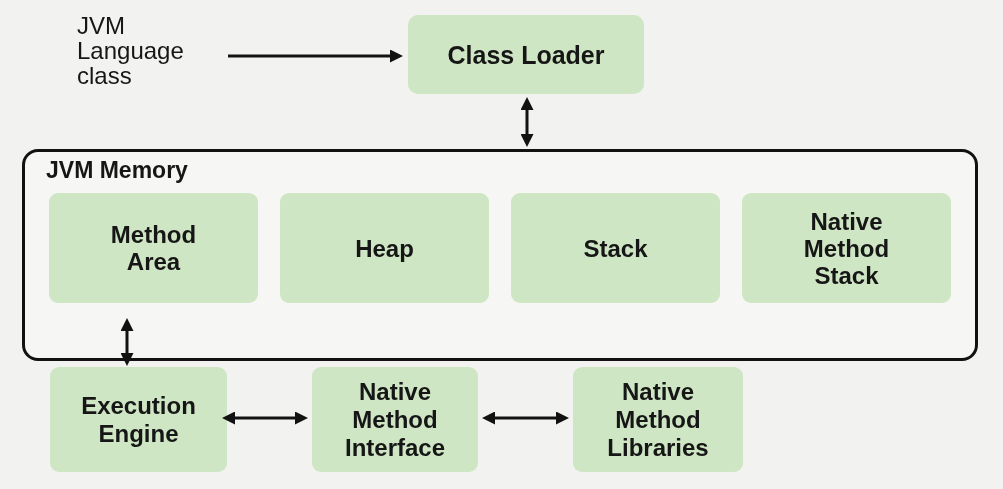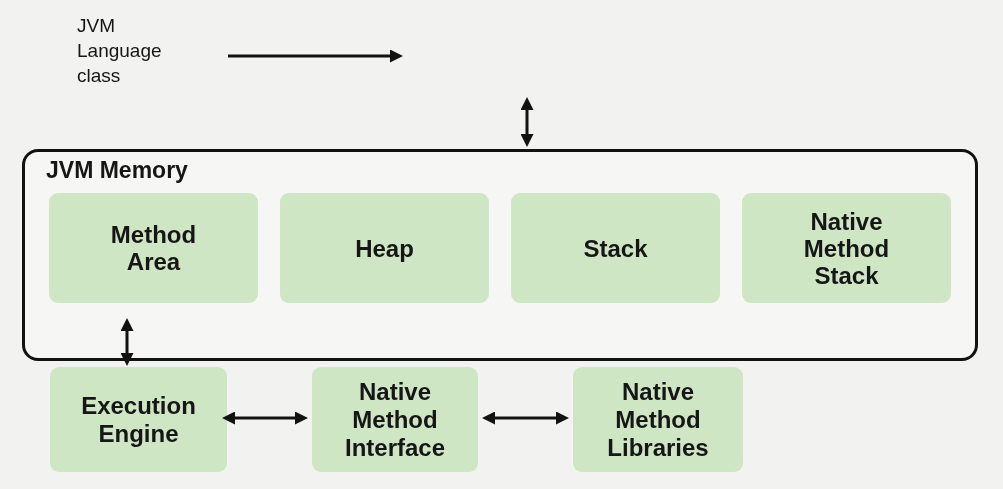--- a/index.html
+++ b/index.html
@@ -18,21 +18,21 @@
     width: 1003px;
     height: 489px;
     background: var(--background);
     overflow: hidden;
   }
 
   .source-text {
     position: absolute;
     left: 77px;
     top: 13px;
-    font-size: 19px;
+    font-size: 24px;
     font-weight: 500;
     line-height: 25px;
     white-space: pre-line;
     color: var(--text);
   }
 
   .node {
     position: absolute;
     background: var(--box-fill);
     border-radius: 9px;
@@ -101,20 +101,21 @@
 </style>
 </head>
 <body>
 
 <div class="canvas">
 
   <div class="source-text">JVM
 Language
 class</div>
 
+  <div class="node class-loader">Class Loader</div>
 
   <div class="memory-container">
     <div class="memory-title">JVM Memory</div>
     <div class="memory-row">
       <div class="node">Method
 Area</div>
       <div class="node">Heap</div>
       <div class="node">Stack</div>
       <div class="node">Native
 Method

